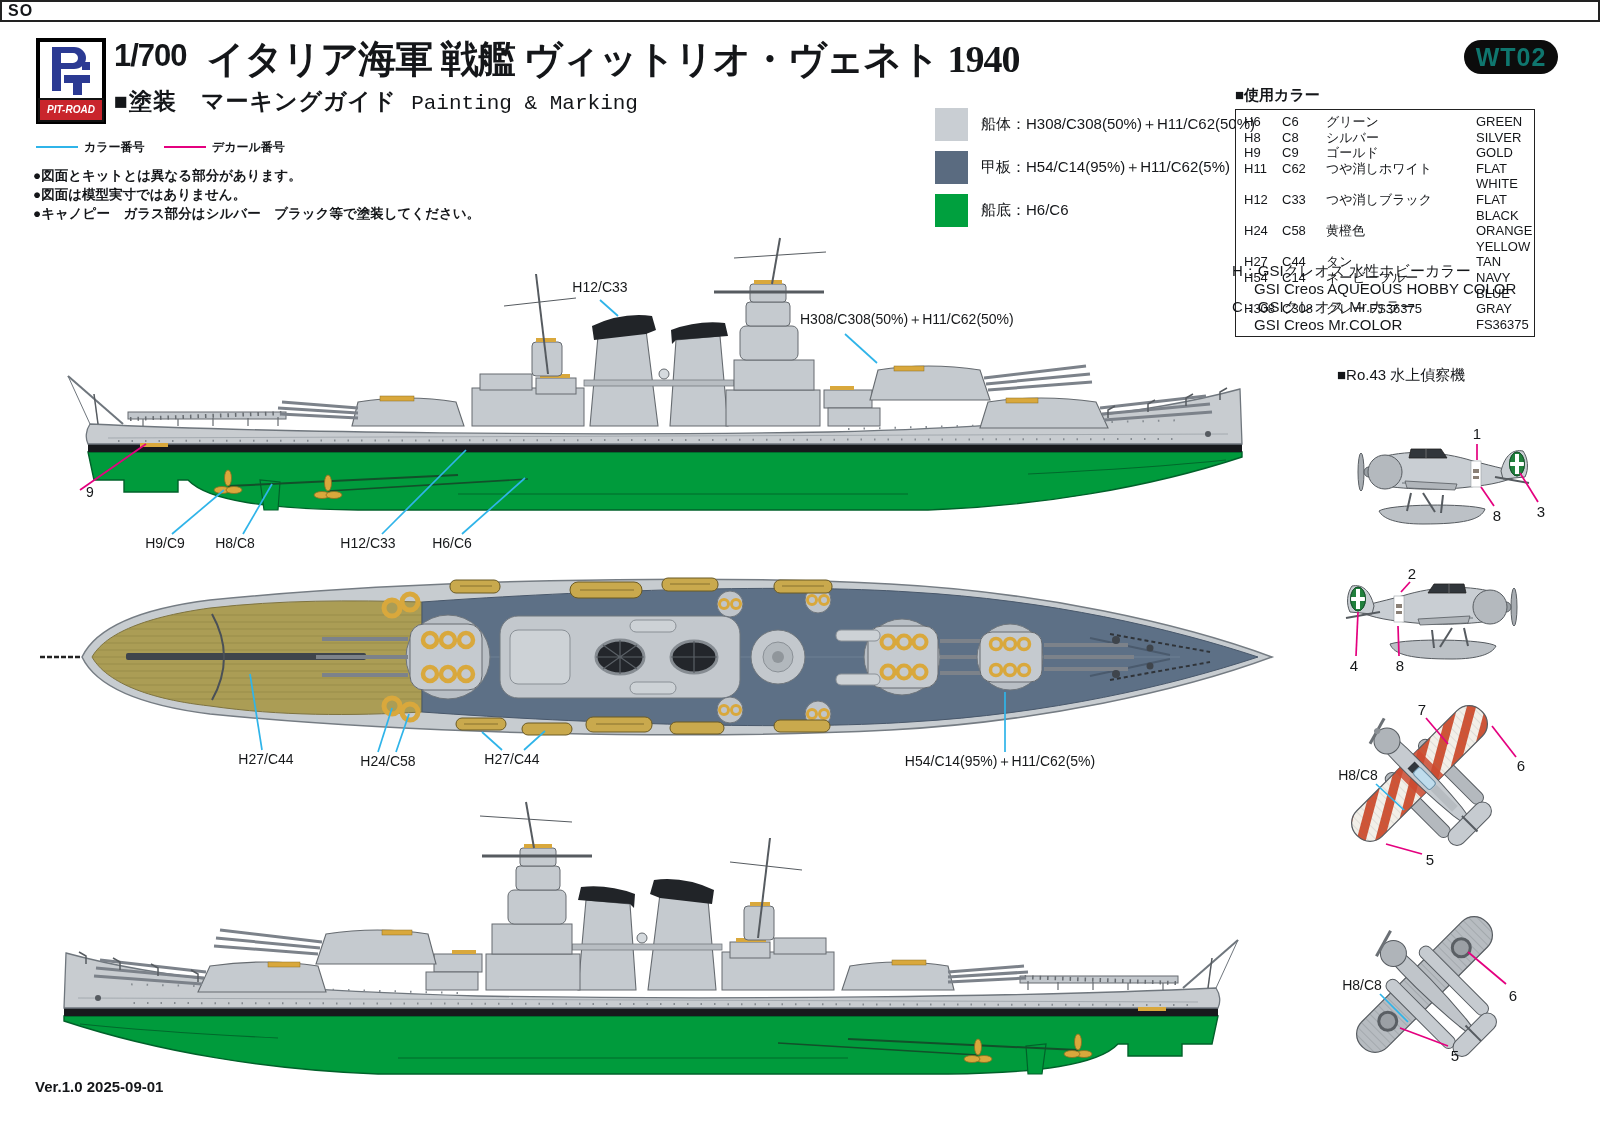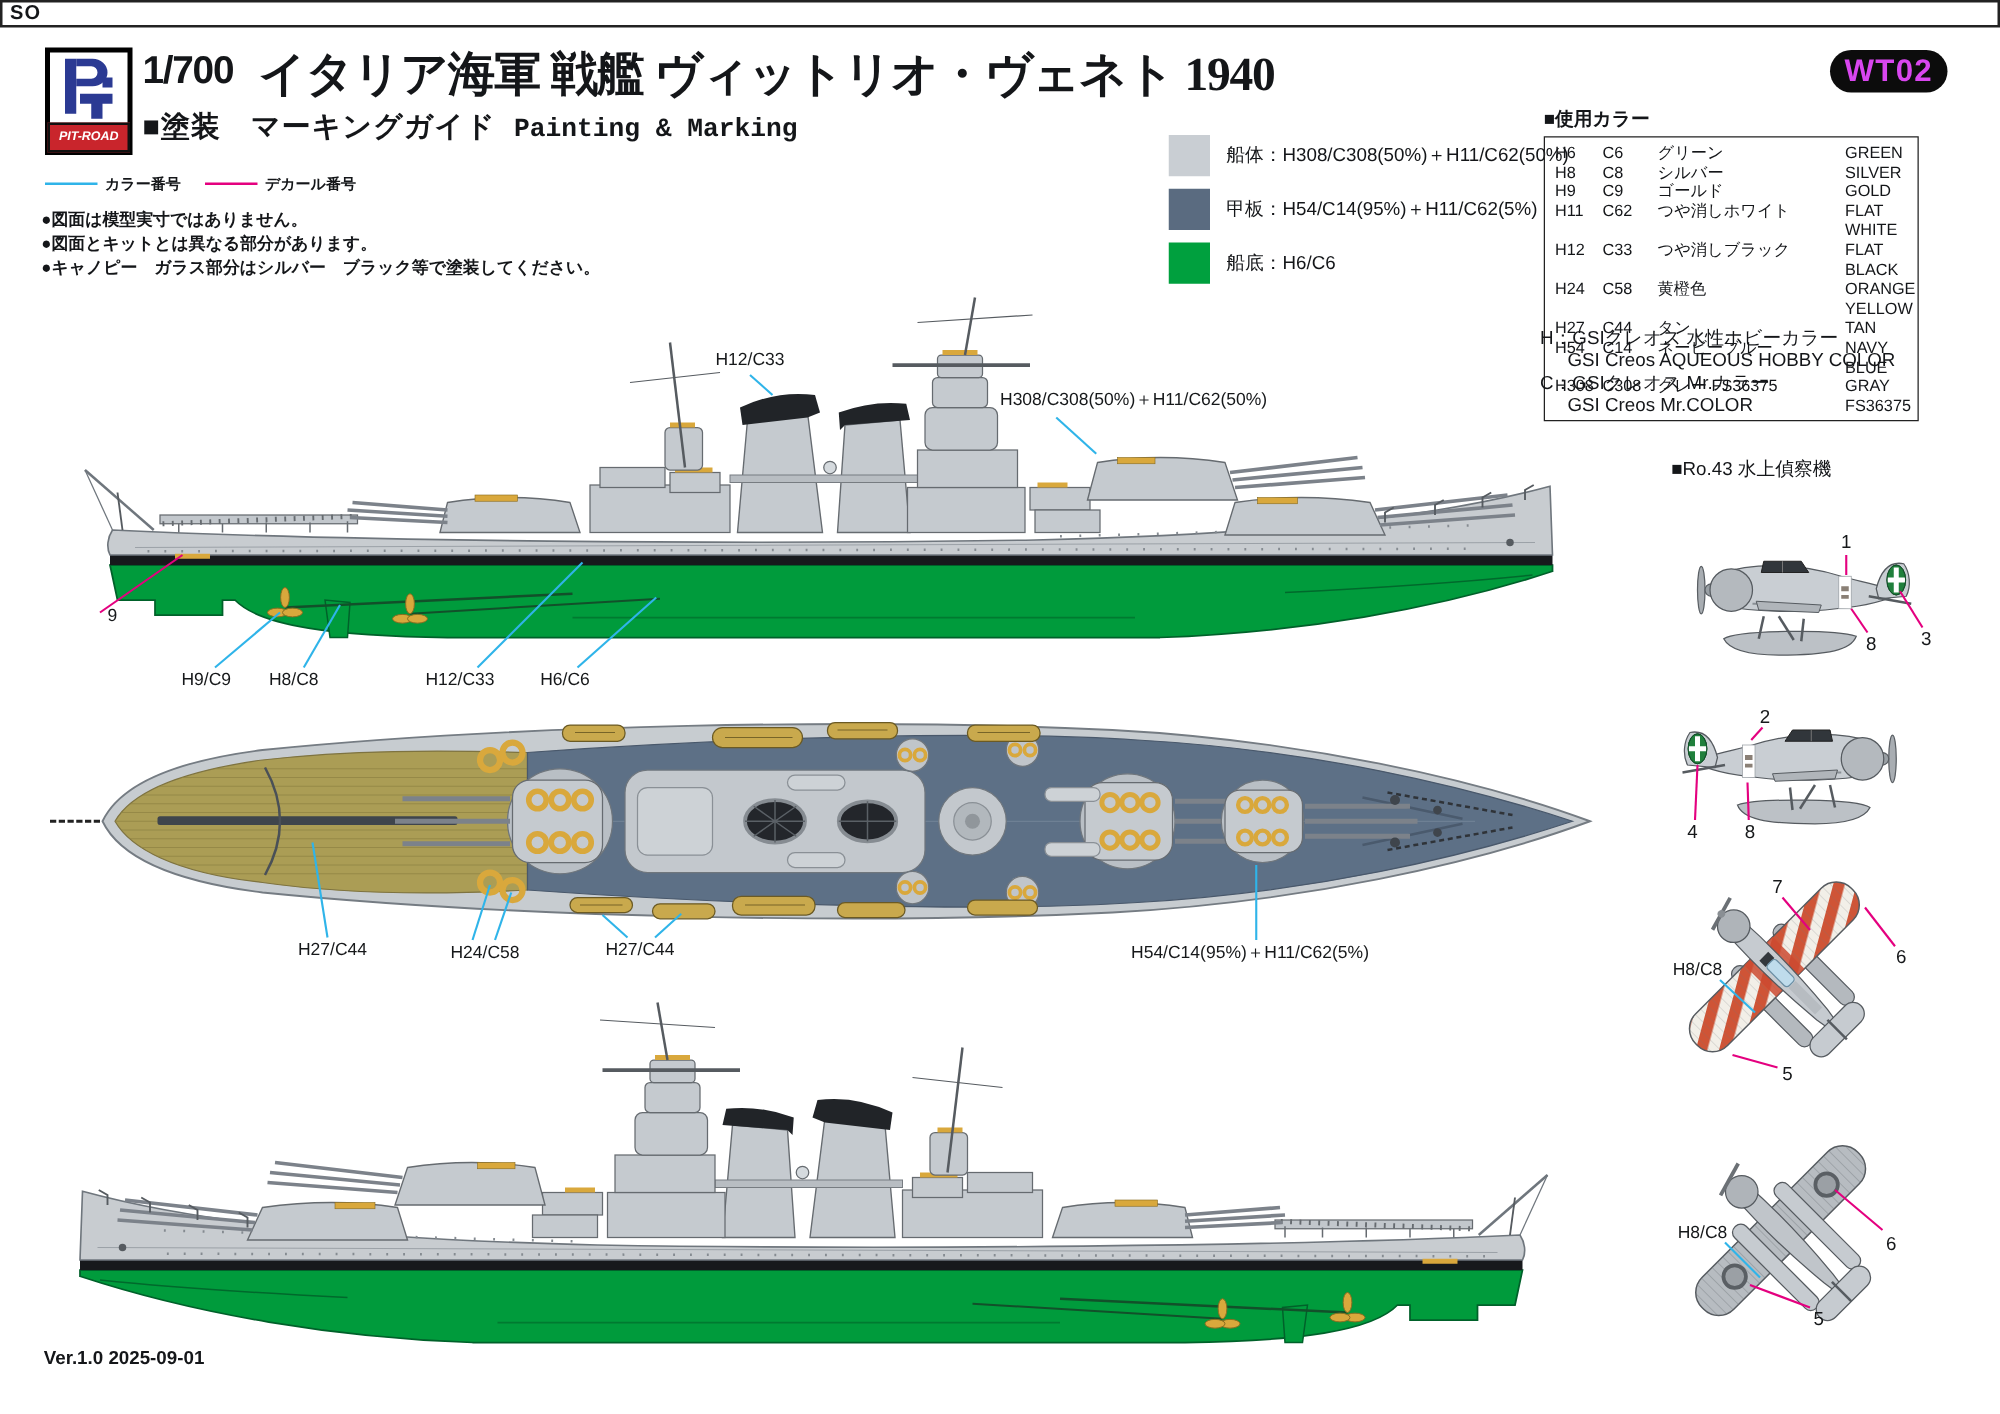--- a/index.html
+++ b/index.html
@@ -16,23 +16,23 @@
   
   .logo{left:36px;top:38px;width:62px;height:78px;border:4px solid #000000;background:#fff;z-index:30;}
   .logo .mono{position:absolute;left:0;top:0;width:100%;height:54px;}
   .logo .band{position:absolute;left:-2px;bottom:-2px;width:62px;height:20px;background:#c9252c;border:2px solid #111;
               color:#fff;font-weight:bold;font-style:italic;font-size:10px;text-align:center;line-height:20px;letter-spacing:0px;}
   .titleblock{left:114px;top:34px;z-index:30;white-space:nowrap;}
   .scale{font-size:31px;font-weight:bold;letter-spacing:-1px;vertical-align:6px;margin-right:20px;}
   .maintitle{font-family:"Liberation Serif","DejaVu Serif",serif;font-weight:bold;font-size:38px;letter-spacing:-1px;}
   .subtitle{left:114px;top:86px;z-index:30;white-space:nowrap;}
   .subtitle .jp{font-size:23px;font-weight:bold;letter-spacing:1px;}
-  .subtitle .en{font-family:"Liberation Mono","DejaVu Sans Mono",monospace;font-size:21px;font-weight:bold;margin-left:10px;}
+  .subtitle .en{font-family:"Liberation Mono","DejaVu Sans Mono",monospace;font-size:21px;font-weight:normal;margin-left:10px;}
   .badge{left:1464px;top:40px;width:94px;height:34px;background:#0c0c0c;border-radius:17px;z-index:30;
-         color:#d946ef;font-weight:bold;font-size:25px;text-align:center;line-height:34px;letter-spacing:1px;}
+         color:#0f766e;font-weight:bold;font-size:25px;text-align:center;line-height:34px;letter-spacing:1px;}
   
   .legend{left:36px;top:139px;z-index:30;font-size:12px;font-weight:bold;}
   .legend .sw{display:inline-block;width:42px;height:0;border-top:2.5px solid #2fb4e9;vertical-align:3px;margin-right:6px;}
   .legend .sw.m{border-top-color:#e4007f;margin-left:16px;}
   .notes{left:33px;top:166px;z-index:30;font-size:13.5px;font-weight:bold;line-height:19px;}
   
   .swatches{left:935px;top:108px;z-index:30;}
   .swrow{display:flex;align-items:center;margin-bottom:10px;height:33px;}
   .swbox{width:33px;height:33px;margin-right:13px;}
   .swbox.hull{background:#c9ced3;}
@@ -451,22 +451,22 @@
     <span class="en">Painting &amp; Marking</span>
   </div>
   <div class="abs badge">WT02</div>
 
   <div class="abs legend">
     <span class="sw"></span><span>カラー番号</span>
     <span class="sw m"></span><span>デカール番号</span>
   </div>
 
   <div class="abs notes">
+    <div>●図面とキットとは異なる部分があります。</div>
     <div>●図面は模型実寸ではありません。</div>
-    <div>●図面とキットとは異なる部分があります。</div>
     <div>●キャノピー　ガラス部分はシルバー　ブラック等で塗装してください。</div>
   </div>
 
   <div class="abs swatches">
     <div class="swrow">
       <div class="swbox hull"></div>
       <span>船体：H308/C308(50%)＋H11/C62(50%)</span>
     </div>
     <div class="swrow">
       <div class="swbox deck"></div>

